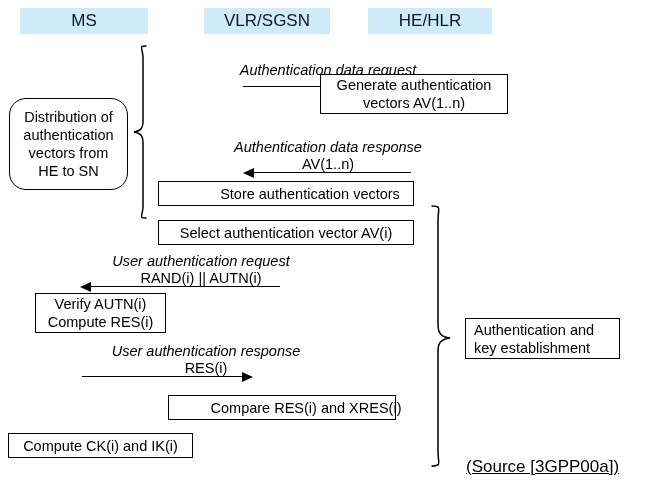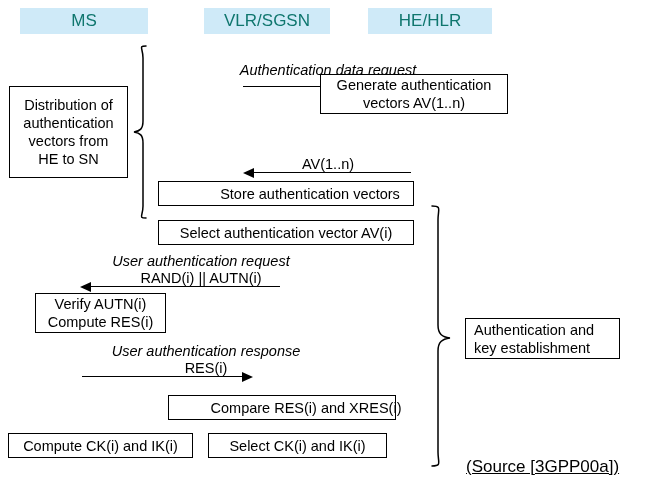--- a/index.html
+++ b/index.html
@@ -20,21 +20,21 @@
   }
   .abs { position: absolute; }
 
   
   .lane-header {
     background: #cfeaf8;
     text-align: center;
     font-size: 17px;
     line-height: 26px;
     height: 26px;
-    color: #0f766e;
+    color: #0f172a;
     white-space: nowrap;
   }
 
   
   .pbox {
     border: 1.3px solid #000000;
     background: #ffffff;
     text-align: center;
     font-size: 14.5px;
     line-height: 18px;
@@ -124,40 +124,43 @@
   <svg class="abs" style="left:428px; top:204px;" width="36" height="264" viewBox="0 0 36 264">
     <path d="M 4 2
              C 14 2, 10 5, 10 16
              L 10 121
              C 10 130, 14 133, 22 134
              C 14 135, 10 138, 10 147
              L 10 248
              C 10 259, 14 262, 4 262" fill="none" stroke="#000000" stroke-width="1.5" stroke-linecap="round"></path>
   </svg>
 
-  <div class="abs pbox multi" style="left:9px; top:86px; width:119px; height:92px;">
+  <div class="abs pbox multi" style="left:9px; top:98px; width:119px; height:92px;border-radius:17px;">
     <span>Distribution of</span>
     <span>authentication</span>
     <span>vectors from</span>
     <span>HE to SN</span>
   </div>
 
   <div class="abs msg-italic" style="left:203px; top:62px; width:250px;">
     <span>Authentication data request</span>
   </div>
   <div class="abs" style="left:243px; top:82px; width:167px; height:11px;">
     <div class="arrow-line abs" style="left:0; top:4px; width:158px;"></div>
     <div class="arrow-head right abs" style="left:156px; top:0;"></div>
   </div>
 
   <div class="abs pbox multi" style="left:320px; top:74px; width:188px; height:40px;">
     <span>Generate authentication</span>
     <span>vectors AV(1..n)</span>
   </div>
 
+  <div class="abs msg-italic" style="left:200px; top:139px; width:256px;">
+    <span>Authentication data response</span>
+  </div>
   <div class="abs msg-plain" style="left:200px; top:156px; width:256px;">
     <span>AV(1..n)</span>
   </div>
   <div class="abs" style="left:243px; top:168px; width:168px; height:11px;">
     <div class="arrow-line abs" style="left:10px; top:4px; width:158px;"></div>
     <div class="arrow-head left abs" style="left:0; top:0;"></div>
   </div>
 
   <div class="abs pbox" style="left:158px; top:181px; width:256px; height:25px;padding-left:48px;">
     <span>Store authentication vectors</span>
@@ -195,23 +198,20 @@
   </div>
 
   <div class="abs pbox" style="left:168px; top:395px; width:228px; height:25px;padding-left:48px;">
     <span>Compare RES(i) and XRES(i)</span>
   </div>
 
   <div class="abs pbox" style="left:8px; top:433px; width:185px; height:25px;">
     <span>Compute CK(i) and IK(i)</span>
   </div>
 
-  <div class="abs pbox" style="left:208px; top:433px; width:179px; height:25px;">
-    <span>Select CK(i) and IK(i)</span>
-  </div>
 
   <div class="abs pbox multi" style="left:465px; top:318px; width:155px; height:41px; text-align:left; align-items:flex-start; padding-left:8px;">
     <span>Authentication and</span>
     <span>key establishment</span>
   </div>
 
   <div class="abs source-note" style="left:466px; top:456px;">
     <span>(Source [3GPP00a])</span>
   </div>
 

